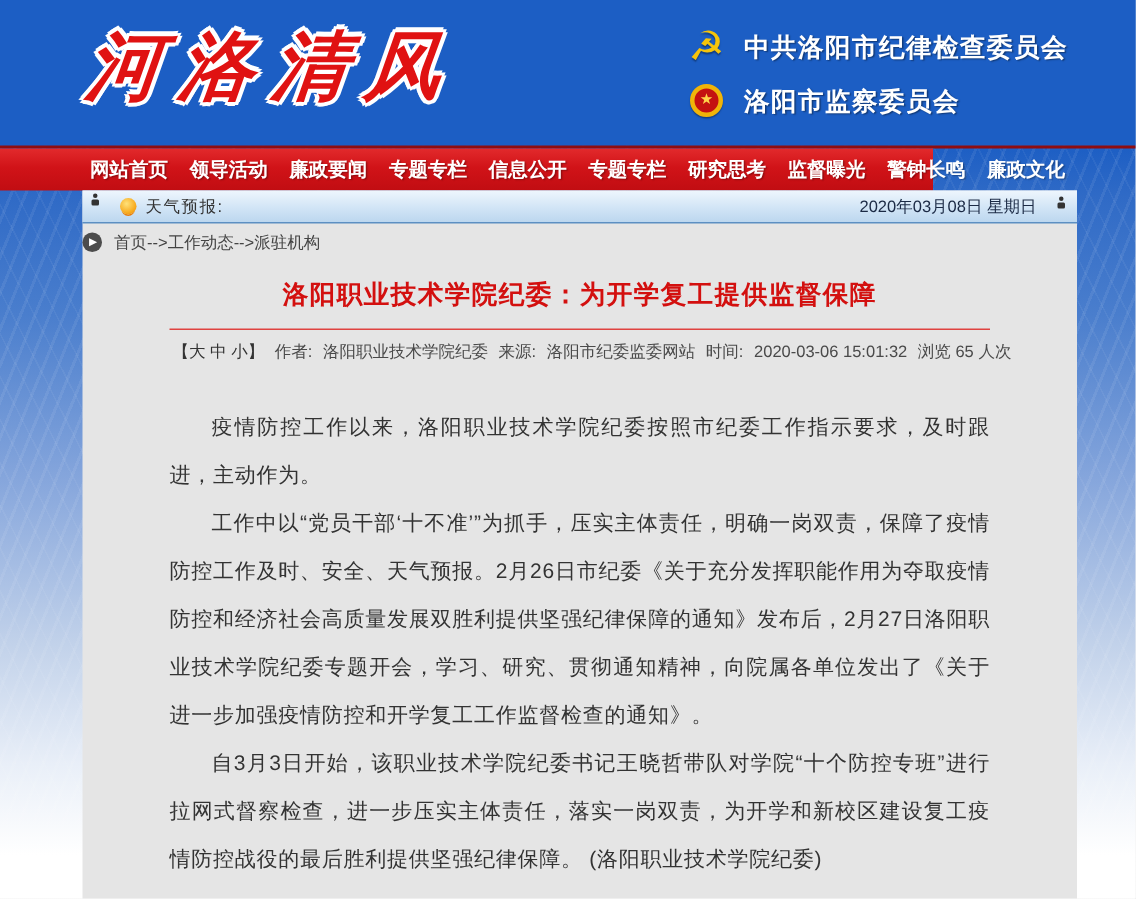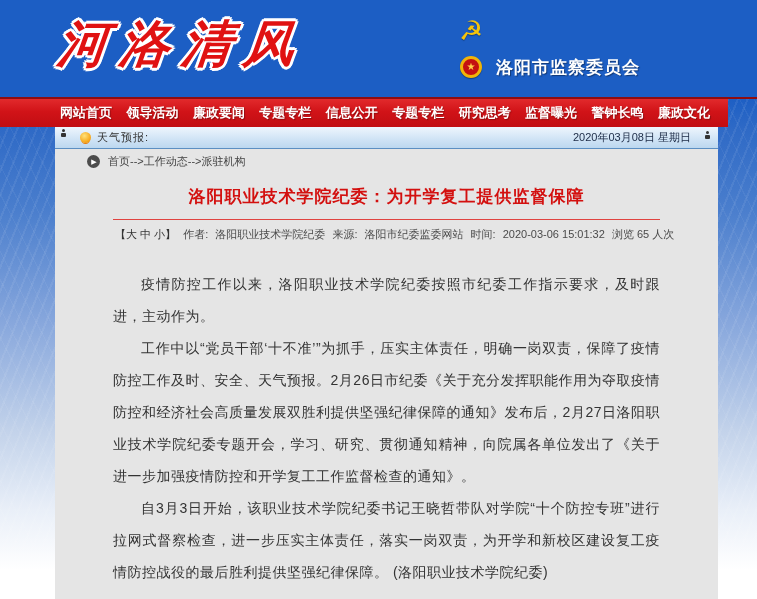--- a/index.html
+++ b/index.html
@@ -43,21 +43,21 @@
     display:flex;align-items:center;justify-content:center;
     box-shadow:0 1px 1px rgba(0,0,0,.35);
   }
   .nat-emblem .star{color:#ffd24a;font-size:10px;line-height:10px;}
   .org-text{color:#ffffff;font-weight:bold;font-size:17px;margin-left:9px;
     letter-spacing:1px;text-shadow:1px 1px 1px rgba(0,0,0,.4);}
 
   
   .nav-sep{position:absolute;left:0;top:97px;width:757px;height:2px;background:#8f0d10;}
   .nav{
-    position:absolute;left:0;top:99px;width:728px;height:28px;
+    position:absolute;left:0;top:99px;width:622px;height:28px;
     background:linear-gradient(180deg,#e22a2c 0%,#d11318 45%,#c10d12 100%);
   }
   .nav-inner{position:absolute;left:60px;top:0;width:650px;height:28px;
     display:flex;justify-content:space-between;align-items:center;}
   .nav-item{color:#ffffff;font-weight:bold;font-size:13px;cursor:pointer;
     text-shadow:1px 1px 1px rgba(0,0,0,.3);white-space:nowrap;}
 
   
   .content{position:absolute;left:55px;top:127px;width:663px;height:472px;background:#e5e5e5;}
 
@@ -74,21 +74,21 @@
   .pin-right{margin-right:8px;margin-top:-4px;}
   .sun-icon{
     display:inline-block;width:11px;height:11px;border-radius:50%;
     background:radial-gradient(circle at 40% 35%,#ffe27a 0%,#f7a81b 65%,#e87d0a 100%);
     margin:0 6px 0 14px;box-shadow:0 2px 0 -1px #e87d0a;
   }
   .weather-label{letter-spacing:1px;}
   .infobar-spacer{flex:1;}
   .date-text{font-size:11px;color:#1b2a45;margin-right:14px;}
 
-  .breadcrumb{height:24px;display:flex;align-items:center;padding-left:32px;
+  .breadcrumb{height:24px;display:flex;align-items:center;
     font-size:11px;color:#444;}
   .play-icon{
     width:13px;height:13px;border-radius:50%;background:#4c4c4c;color:#fff;
     font-size:7px;line-height:13px;text-align:center;margin-right:8px;
     text-indent:1px;
   }
 
   
   .article{padding:0 58px;}
   .article-title{
@@ -109,20 +109,21 @@
   }
 </style>
 </head>
 <body>
 
 <div class="header">
   <div class="logo">河洛清风</div>
   <div class="orgs">
     <div class="org-row">
       <span class="emblem"><span class="party-emblem">☭</span></span>
+      <span class="org-text">中共洛阳市纪律检查委员会</span>
     </div>
     <div class="org-row">
       <span class="emblem">
         <span class="nat-emblem">
             <span class="star">★</span>
           </span>
       </span>
       <span class="org-text">洛阳市监察委员会</span>
     </div>
   </div>

